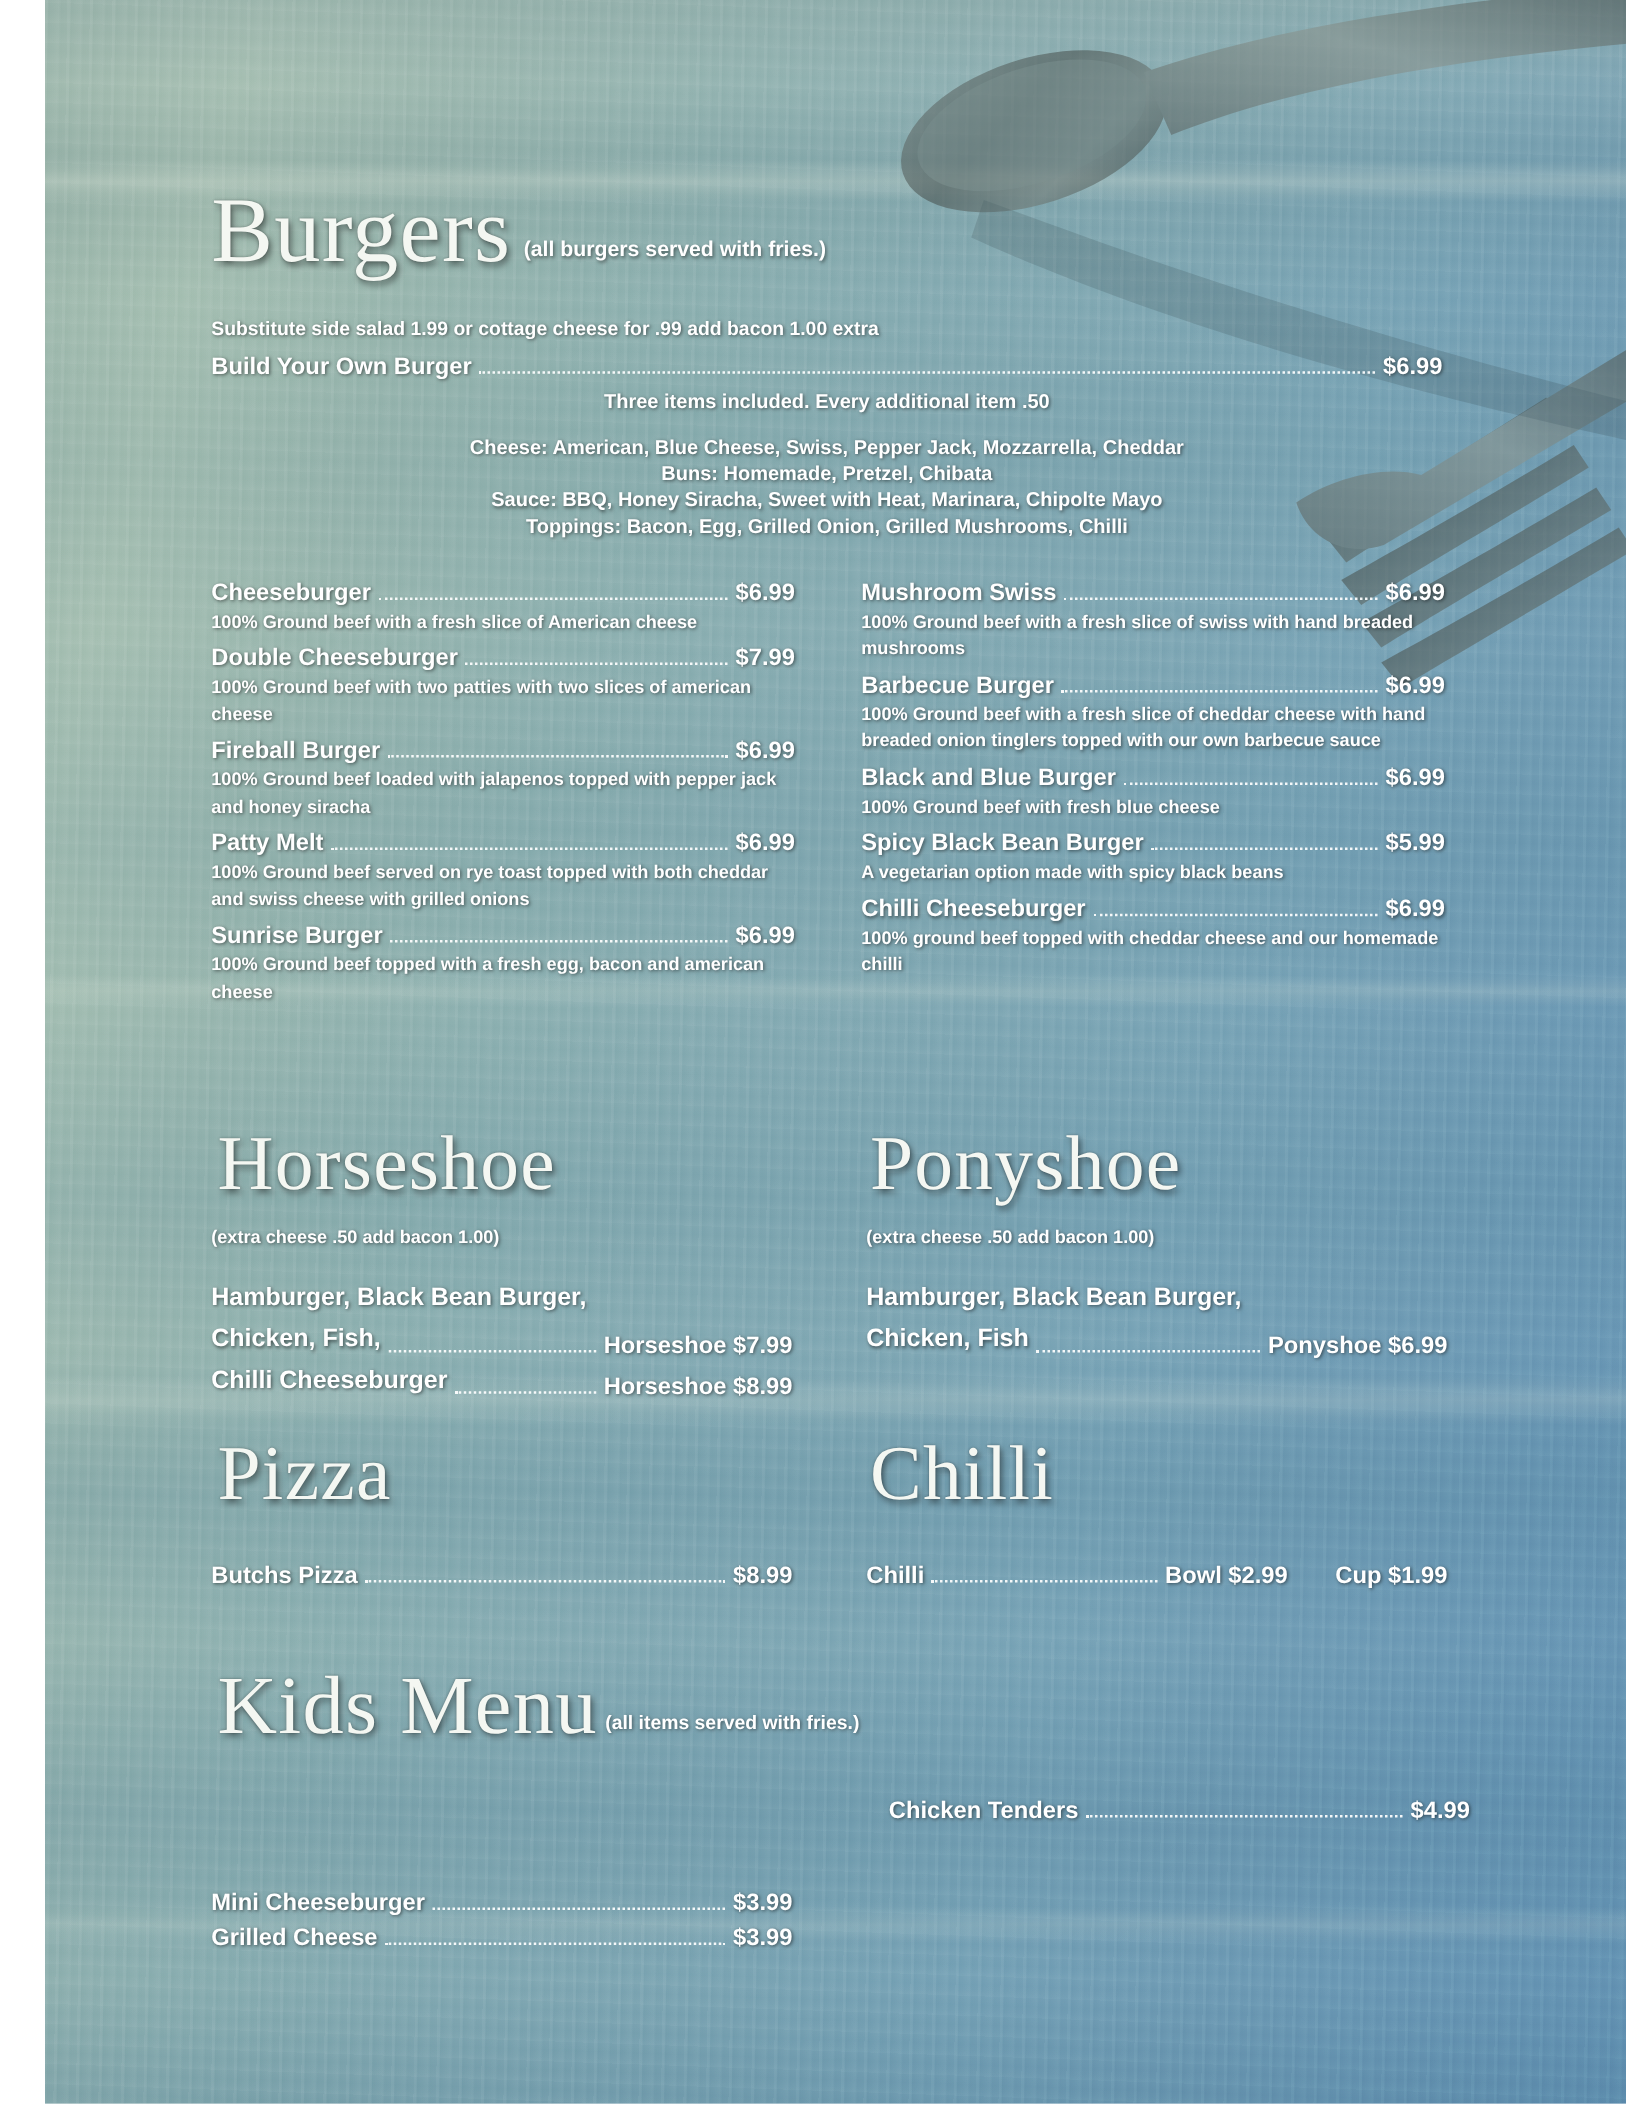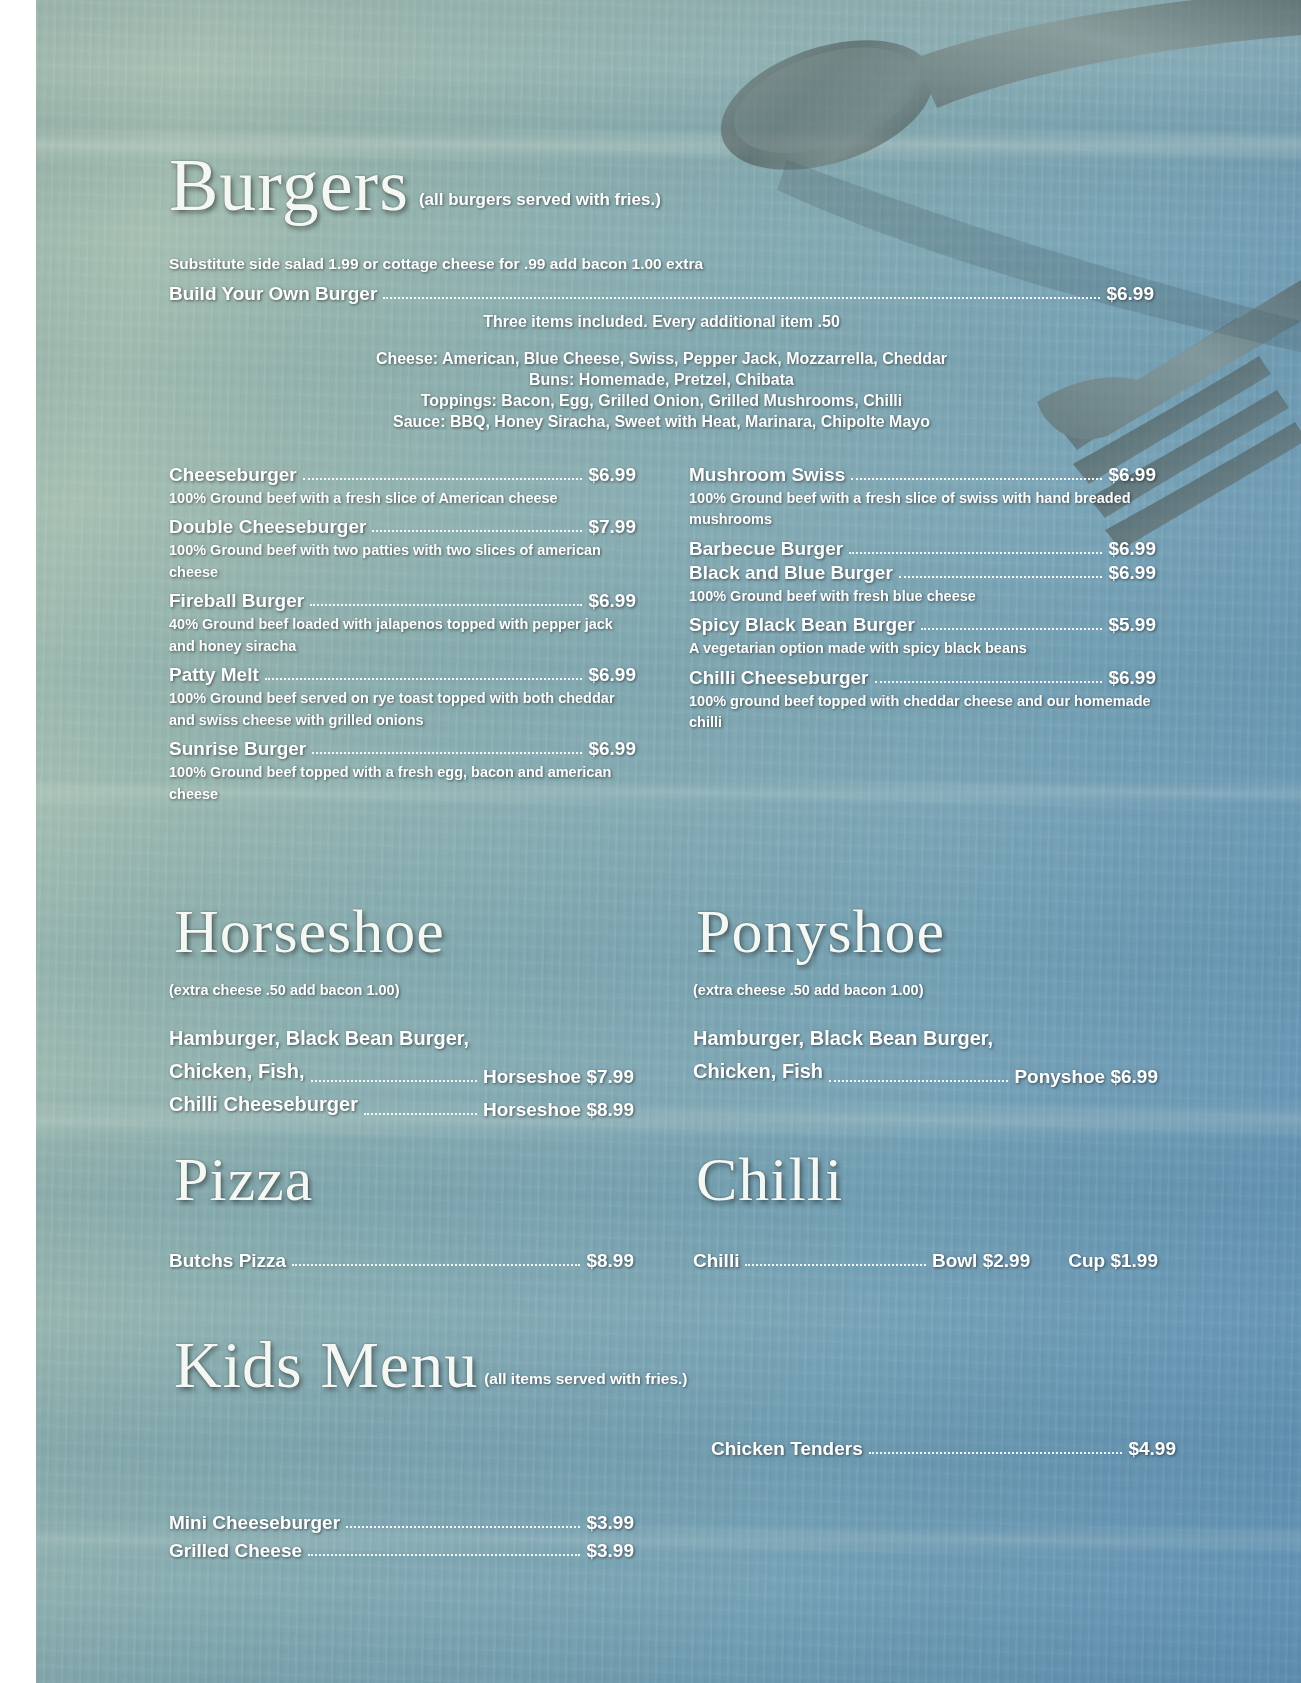--- a/index.html
+++ b/index.html
@@ -259,22 +259,22 @@
     </div>
   </div>
 
   <div class="three-items">
     <div class="center-line">Three items included.  Every additional item .50</div>
   </div>
 
   <div class="optlines">
     <div class="center-line">Cheese: American, Blue Cheese, Swiss, Pepper Jack, Mozzarrella, Cheddar</div>
     <div class="center-line">Buns: Homemade, Pretzel, Chibata</div>
+    <div class="center-line">Sauce: BBQ, Honey Siracha, Sweet with Heat, Marinara, Chipolte Mayo</div>
     <div class="center-line">Toppings: Bacon, Egg, Grilled Onion, Grilled Mushrooms, Chilli</div>
-    <div class="center-line">Sauce: BBQ, Honey Siracha, Sweet with Heat, Marinara, Chipolte Mayo</div>
   </div>
 
   <div class="col-left">
     <div>
       <div class="row">
         <span class="item-name">Cheeseburger</span>
         <span class="dots"></span>
         <span class="price">$6.99</span>
       </div>
       <div class="desc">100% Ground beef with a fresh slice of American cheese</div>
@@ -286,21 +286,21 @@
         <span class="price">$7.99</span>
       </div>
       <div class="desc">100% Ground beef with two patties with two slices of american cheese</div>
     </div>
     <div>
       <div class="row">
         <span class="item-name">Fireball Burger</span>
         <span class="dots"></span>
         <span class="price">$6.99</span>
       </div>
-      <div class="desc">40% Ground beef loaded with jalapenos topped with pepper jack and honey siracha</div>
+      <div class="desc">100% Ground beef loaded with jalapenos topped with pepper jack and honey siracha</div>
     </div>
     <div>
       <div class="row">
         <span class="item-name">Patty Melt</span>
         <span class="dots"></span>
         <span class="price">$6.99</span>
       </div>
       <div class="desc">100% Ground beef served on  rye toast topped with both cheddar and swiss cheese with grilled onions</div>
     </div>
     <div>
@@ -321,20 +321,21 @@
         <span class="price">$6.99</span>
       </div>
       <div class="desc">100% Ground beef with a fresh slice of swiss with hand breaded mushrooms</div>
     </div>
     <div>
       <div class="row">
         <span class="item-name">Barbecue Burger</span>
         <span class="dots"></span>
         <span class="price">$6.99</span>
       </div>
+      <div class="desc">100% Ground beef with a fresh slice of cheddar cheese with hand breaded onion tinglers topped with our own barbecue sauce</div>
     </div>
     <div>
       <div class="row">
         <span class="item-name">Black and Blue Burger</span>
         <span class="dots"></span>
         <span class="price">$6.99</span>
       </div>
       <div class="desc">100% Ground beef with fresh blue cheese</div>
     </div>
     <div>

